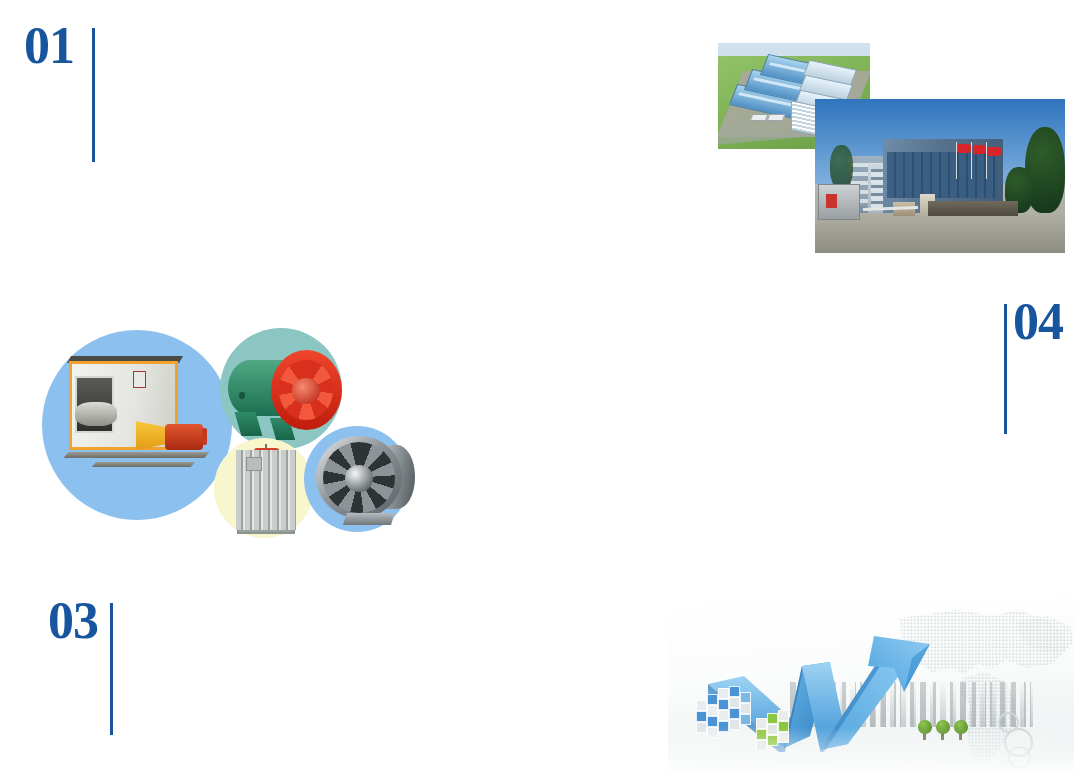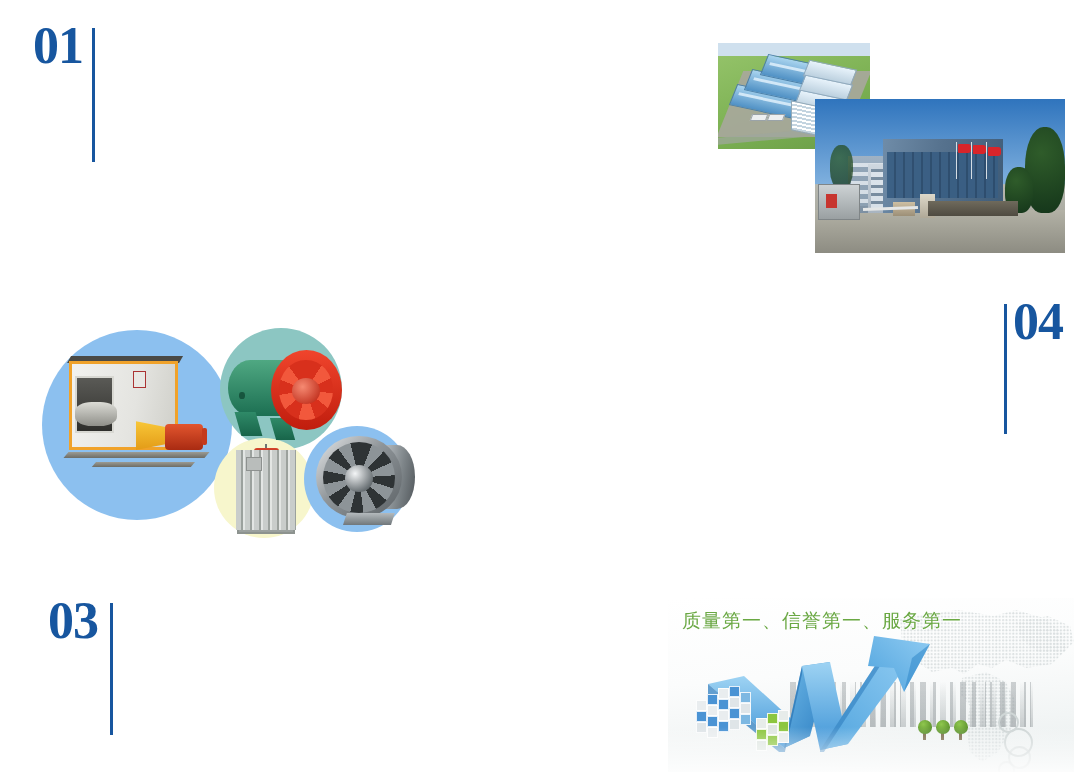--- a/index.html
+++ b/index.html
@@ -14,21 +14,21 @@
   .marker .num{
     position:absolute;
     font-family:"Liberation Serif","DejaVu Serif",serif;
     font-weight:bold;font-style:normal;
     font-size:52px;line-height:52px;letter-spacing:-1px;
     color:#17569F;white-space:nowrap;
   }
   .marker .rule{position:absolute;width:3px;background:#17569F;}
 
   #marker-01{left:0;top:0;}
-  #marker-01 .num{left:33px;top:20px;}
+  #marker-01 .num{left:24px;top:20px;}
   #marker-01 .rule{left:92px;top:28px;height:134px;}
 
   #marker-02{left:0;top:0;}
   #marker-02 .num{left:1013px;top:296px;}
   #marker-02 .rule{left:1004px;top:304px;height:130px;}
 
   #marker-03{left:0;top:0;}
   #marker-03 .num{left:48px;top:595px;text-align:center;}
   #marker-03 .rule{left:110px;top:603px;height:132px;}
 
@@ -445,16 +445,15 @@
       <span style="left:36px;"></span>
     </div>
 
     <div class="ring" style="left:330px;top:114px;width:17px;height:17px;"></div>
     <div class="ring" style="left:336px;top:130px;width:25px;height:25px;"></div>
     <div class="ring" style="left:340px;top:148px;width:19px;height:19px;opacity:.65;"></div>
     <div class="ring" style="left:330px;top:163px;width:13px;height:13px;opacity:.5;"></div>
 
     <div class="reflect"></div>
 
-    <div class="slogan">质量第一、信誉第一、服务第一</div>
   </div>
 
 </div>
 
 </body></html>

